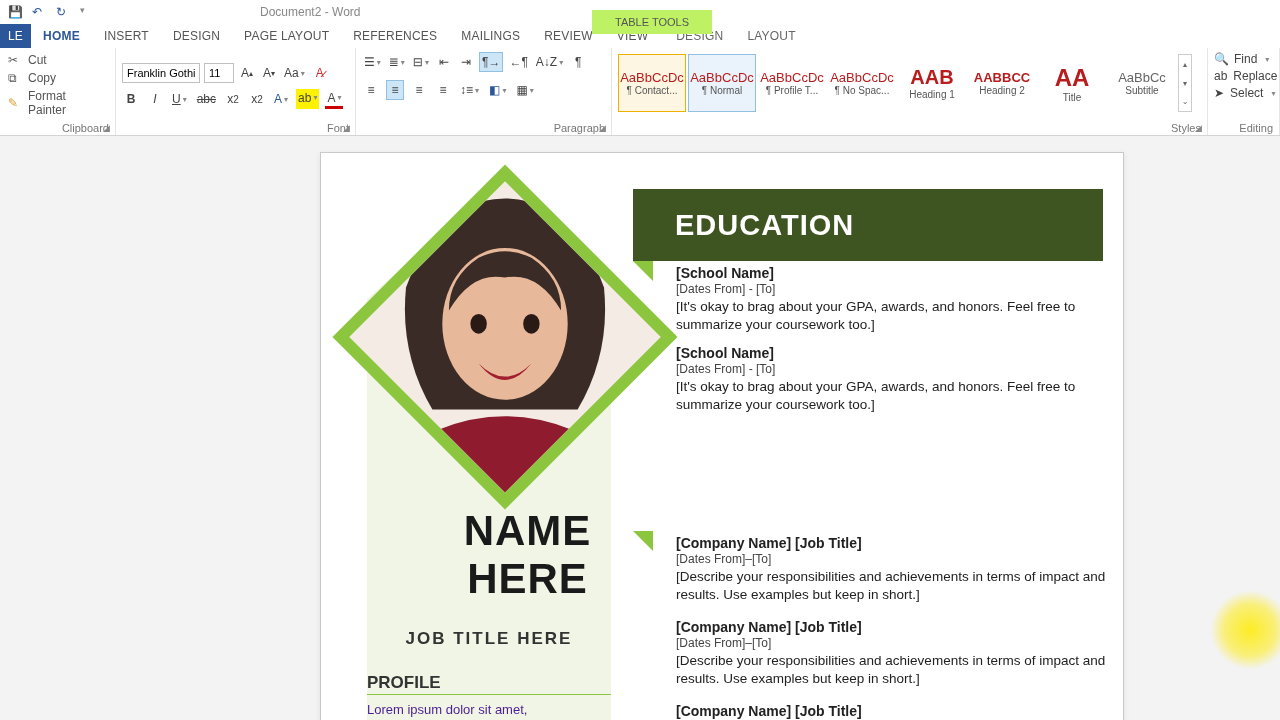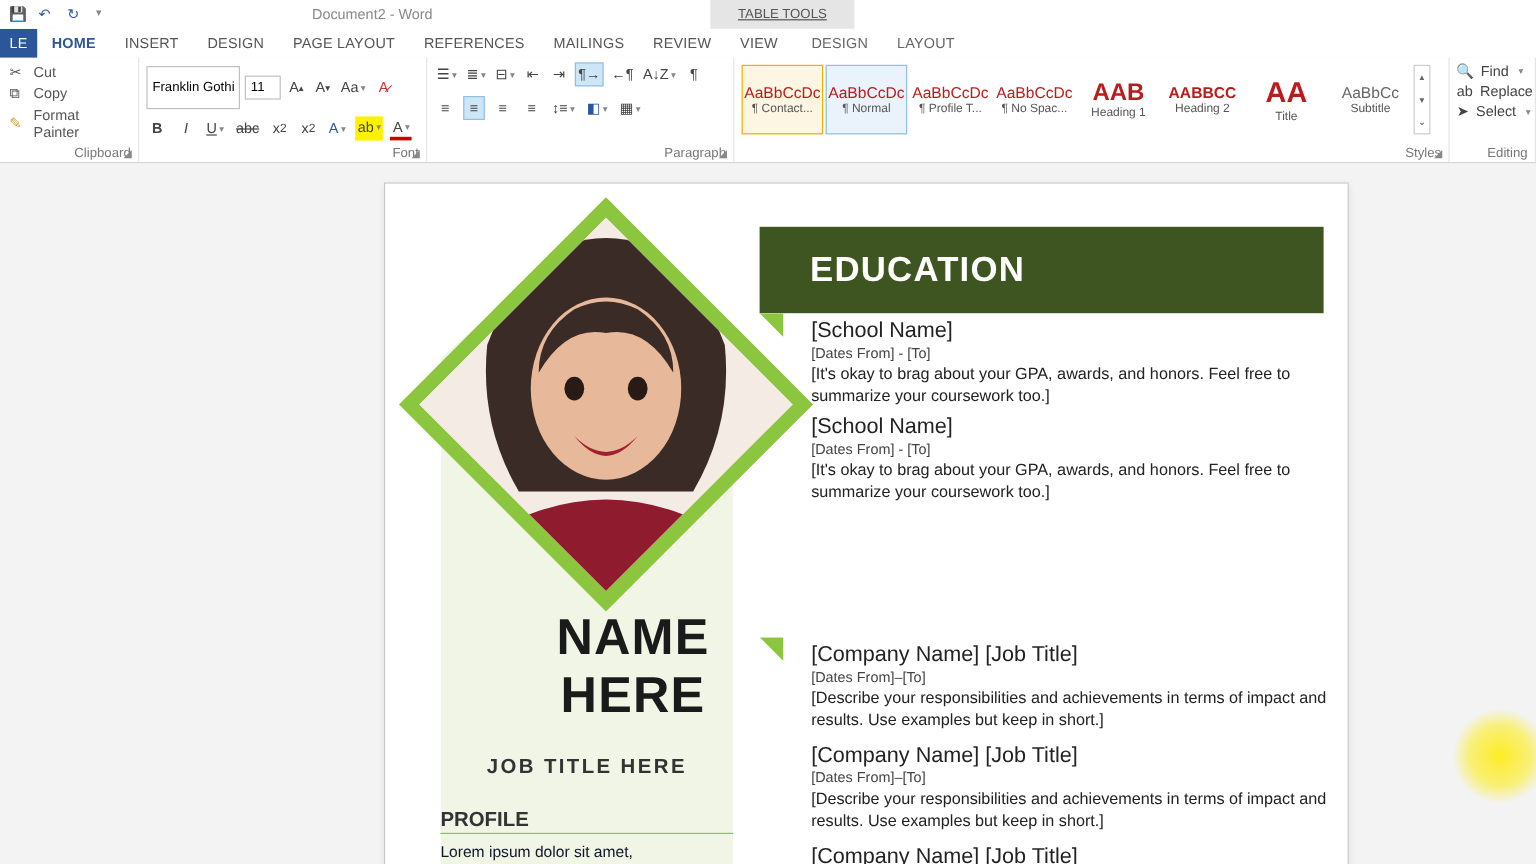--- a/index.html
+++ b/index.html
@@ -3,21 +3,21 @@
 <meta charset="utf-8">
 <style>
 * { box-sizing: border-box; margin: 0; padding: 0; }
 body { font-family: "Segoe UI", Tahoma, sans-serif; background: #f3f3f3; font-size: 12px; color: #333; overflow: hidden; width: 1280px; height: 720px; position: relative; }
 
 
 .titlebar { height: 24px; background: #fff; display: flex; align-items: center; position: relative; }
 .titlebar .left { display: flex; align-items: center; gap: 10px; padding-left: 8px; }
 .titlebar .left svg, .titlebar .left .ic { width: 14px; height: 14px; }
 .titlebar .doc-title { position: absolute; left: 50%; transform: translateX(-380px); color: #888; font-size: 12px; }
-.table-tools-label { position: absolute; left: 592px; top: 0; width: 120px; height: 24px; background: #e5e5e5; color: #555; font-size: 11px; display: flex; align-items: center; justify-content: center; text-decoration: underline; }
+.table-tools-label { position: absolute; left: 592px; top: 10px; width: 120px; height: 24px; background: #bef264; color: #555; font-size: 11px; display: flex; align-items: center; justify-content: center; }
 
 
 .tabs { height: 24px; background: #fff; display: flex; align-items: stretch; }
 .tab { padding: 0 12px; display: flex; align-items: center; font-size: 12px; color: #555; text-transform: uppercase; letter-spacing: 0.2px; }
 .tab.file { background: #2b579a; color: #fff; padding: 0 8px; }
 .tab.selected { color: #2b579a; font-weight: 600; }
 .tab.yellow { color: #666; }
 
 
 .ribbon { height: 88px; background: #fff; border-bottom: 1px solid #d4d4d4; display: flex; }
@@ -27,21 +27,21 @@
 .dialog-launcher { position: absolute; right: 2px; bottom: 2px; width: 10px; height: 10px; color: #888; font-size: 9px; }
 
 
 .clipboard-body { display:flex; align-items:flex-start; gap:4px;}
 .clip-actions { display:flex; flex-direction:column; gap:2px; font-size:12px; color:#555;}
 .clip-actions .row { display:flex; align-items:center; gap:6px; padding:1px 2px;}
 .ic-sm { width:14px; height:14px; display:inline-block; }
 
 
 .font-row { display:flex; align-items:center; gap:4px;}
-.font-name { width:78px; height:36px; border:1px solid #c0c0c0; font-size:11px; padding:0 4px; background:#fff;}
+.font-name { width:78px; height:20px; border:1px solid #c0c0c0; font-size:11px; padding:0 4px; background:#fff;}
 .font-size { width:30px; height:20px; border:1px solid #c0c0c0; font-size:11px; padding:0 4px; background:#fff;}
 .btn-sm { min-width:18px; height:20px; display:flex; align-items:center; justify-content:center; color:#444; font-size:12px; padding:0 2px; }
 .btn-sm.drop::after { content:"▾"; font-size:8px; margin-left:2px; color:#888;}
 .btn-toggle.on { background:#cde6f7; border:1px solid #92c0e0;}
 .row2 { display:flex; align-items:center; gap:6px; margin-top:4px;}
 
 
 .para-body { display:flex; flex-direction:column; gap:4px;}
 
 
@@ -63,27 +63,27 @@
 .doc-area { position:absolute; top:136px; left:0; right:0; bottom:0; background:#f3f3f3; overflow:hidden;}
 .page { position:absolute; left:320px; top:16px; width:804px; background:#fff; border:1px solid #c9c9c9; box-shadow: 0 2px 6px rgba(0,0,0,0.08); bottom:-10px;}
 .left-bg { position:absolute; left:46px; top:36px; width:244px; height:600px; background:#f0f5e5; clip-path: polygon(0 110px, 50% 0, 100% 110px, 100% 100%, 0 100%);}
 .diamond-border { position:absolute; left:62px; top:62px; width:244px; height:244px; transform: rotate(45deg); background:#8cc63f; }
 .diamond-inner { position:absolute; left:74px; top:74px; width:220px; height:220px; transform: rotate(45deg); background:#f5ece6; overflow:hidden;}
 
 .name { position:absolute; left:46px; top:354px; width:284px; text-align:center; font: 800 42px/1.15 "Franklin Gothic", Arial, sans-serif; color:#1a1a1a; letter-spacing:1px;padding-left:37px;}
 .jobtitle { position:absolute; left:46px; top:476px; width:244px; text-align:center; font: 600 17px "Franklin Gothic", Arial, sans-serif; color:#333; letter-spacing:2px;}
 .profile-h { position:absolute; left:46px; top:520px; font: 800 17px "Franklin Gothic", Arial; color:#333;}
 .profile-line { position:absolute; left:46px; top:541px; width:244px; height:1px; background:#8cc63f;}
-.profile-body { position:absolute; left:46px; top:548px; width:244px; font: 400 13px/1.35 Arial; color:#0f172a;}
+.profile-body { position:absolute; left:46px; top:548px; width:244px; font: 400 13px/1.35 Arial; color:#4c1d95;}
 
 .section-bar { position:absolute; left:312px; width:470px; height:72px; background:#3f5521; color:#fff; font: 800 29px "Franklin Gothic", Arial; letter-spacing:1px; display:flex; align-items:center; padding-left:42px;}
 .notch { position:absolute; left:312px; width:20px; height:20px; background:#8cc63f; clip-path: polygon(0 0, 100% 0, 100% 100%);}
 
 .entry { position:absolute; left:355px; width:430px; font-family: Arial; color:#222;}
-.entry .e-title { font-weight:400; font-size:18px;}
+.entry .e-title { font-weight:700; font-size:14px;}
 .entry .e-dates { font-size:12px; color:#444; margin-top:1px;}
 .entry .e-body { font-size:13.5px; line-height:1.35; margin-top:2px;}
 
 .highlight-cursor { position:absolute; right:-10px; bottom:50px; width:80px; height:80px; border-radius:50%; background: radial-gradient(circle, rgba(255,235,0,0.85) 0%, rgba(255,235,0,0.5) 45%, rgba(255,235,0,0) 70%);}
 </style>
 </head>
 <body>
 
 <div class="titlebar">
   <div class="left">

